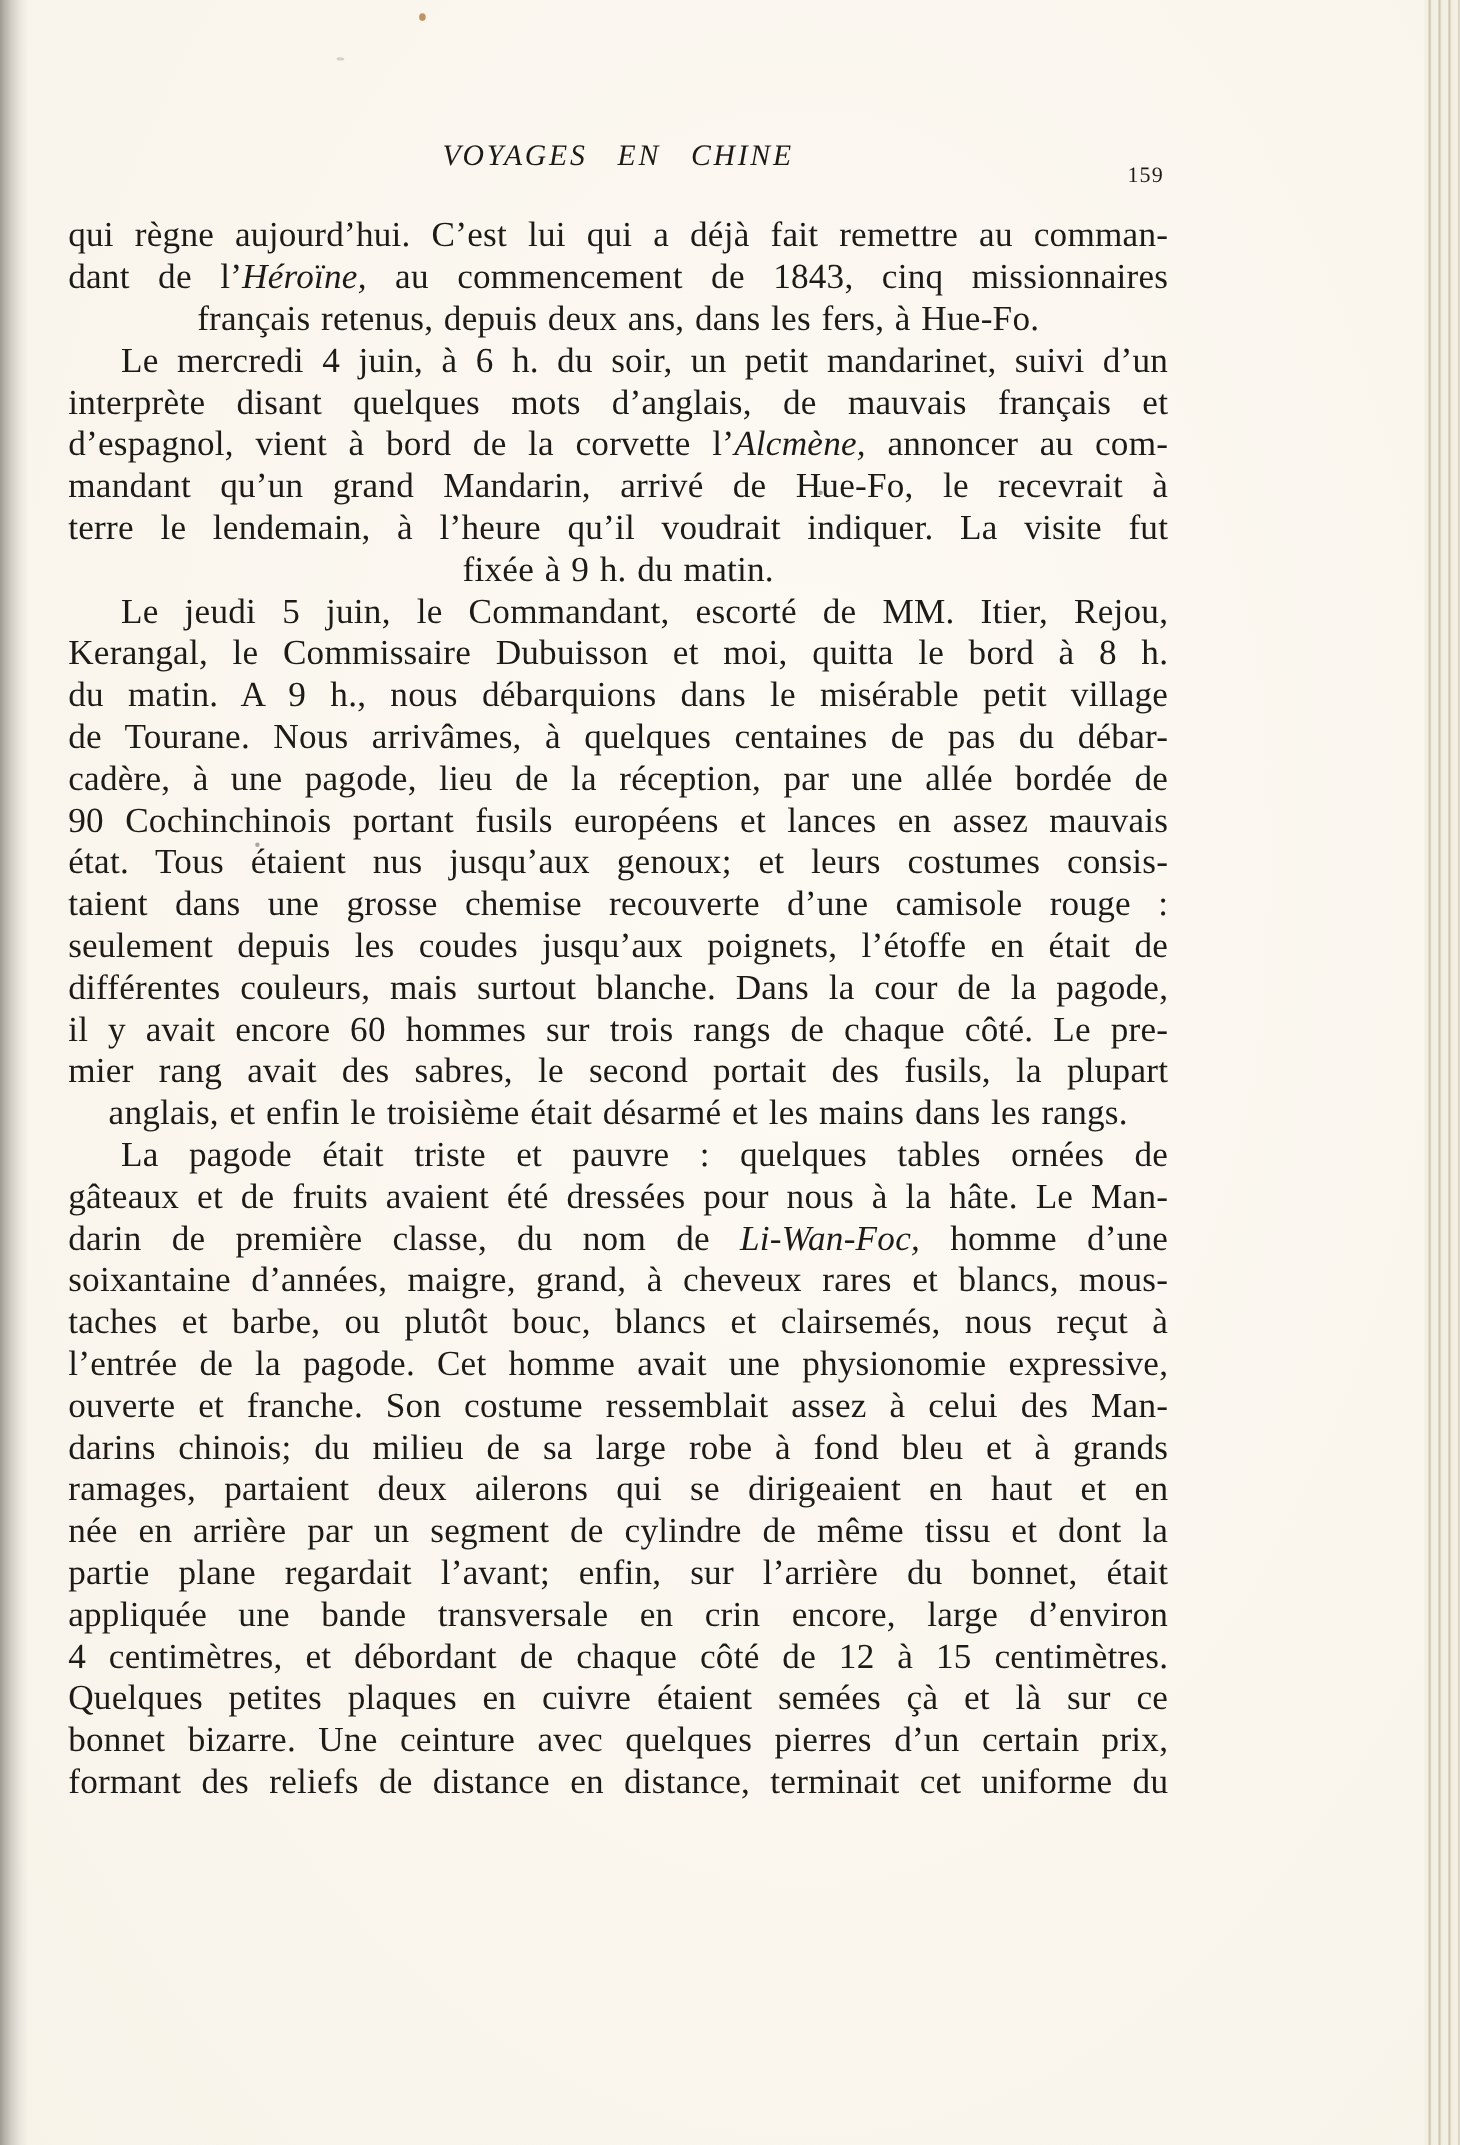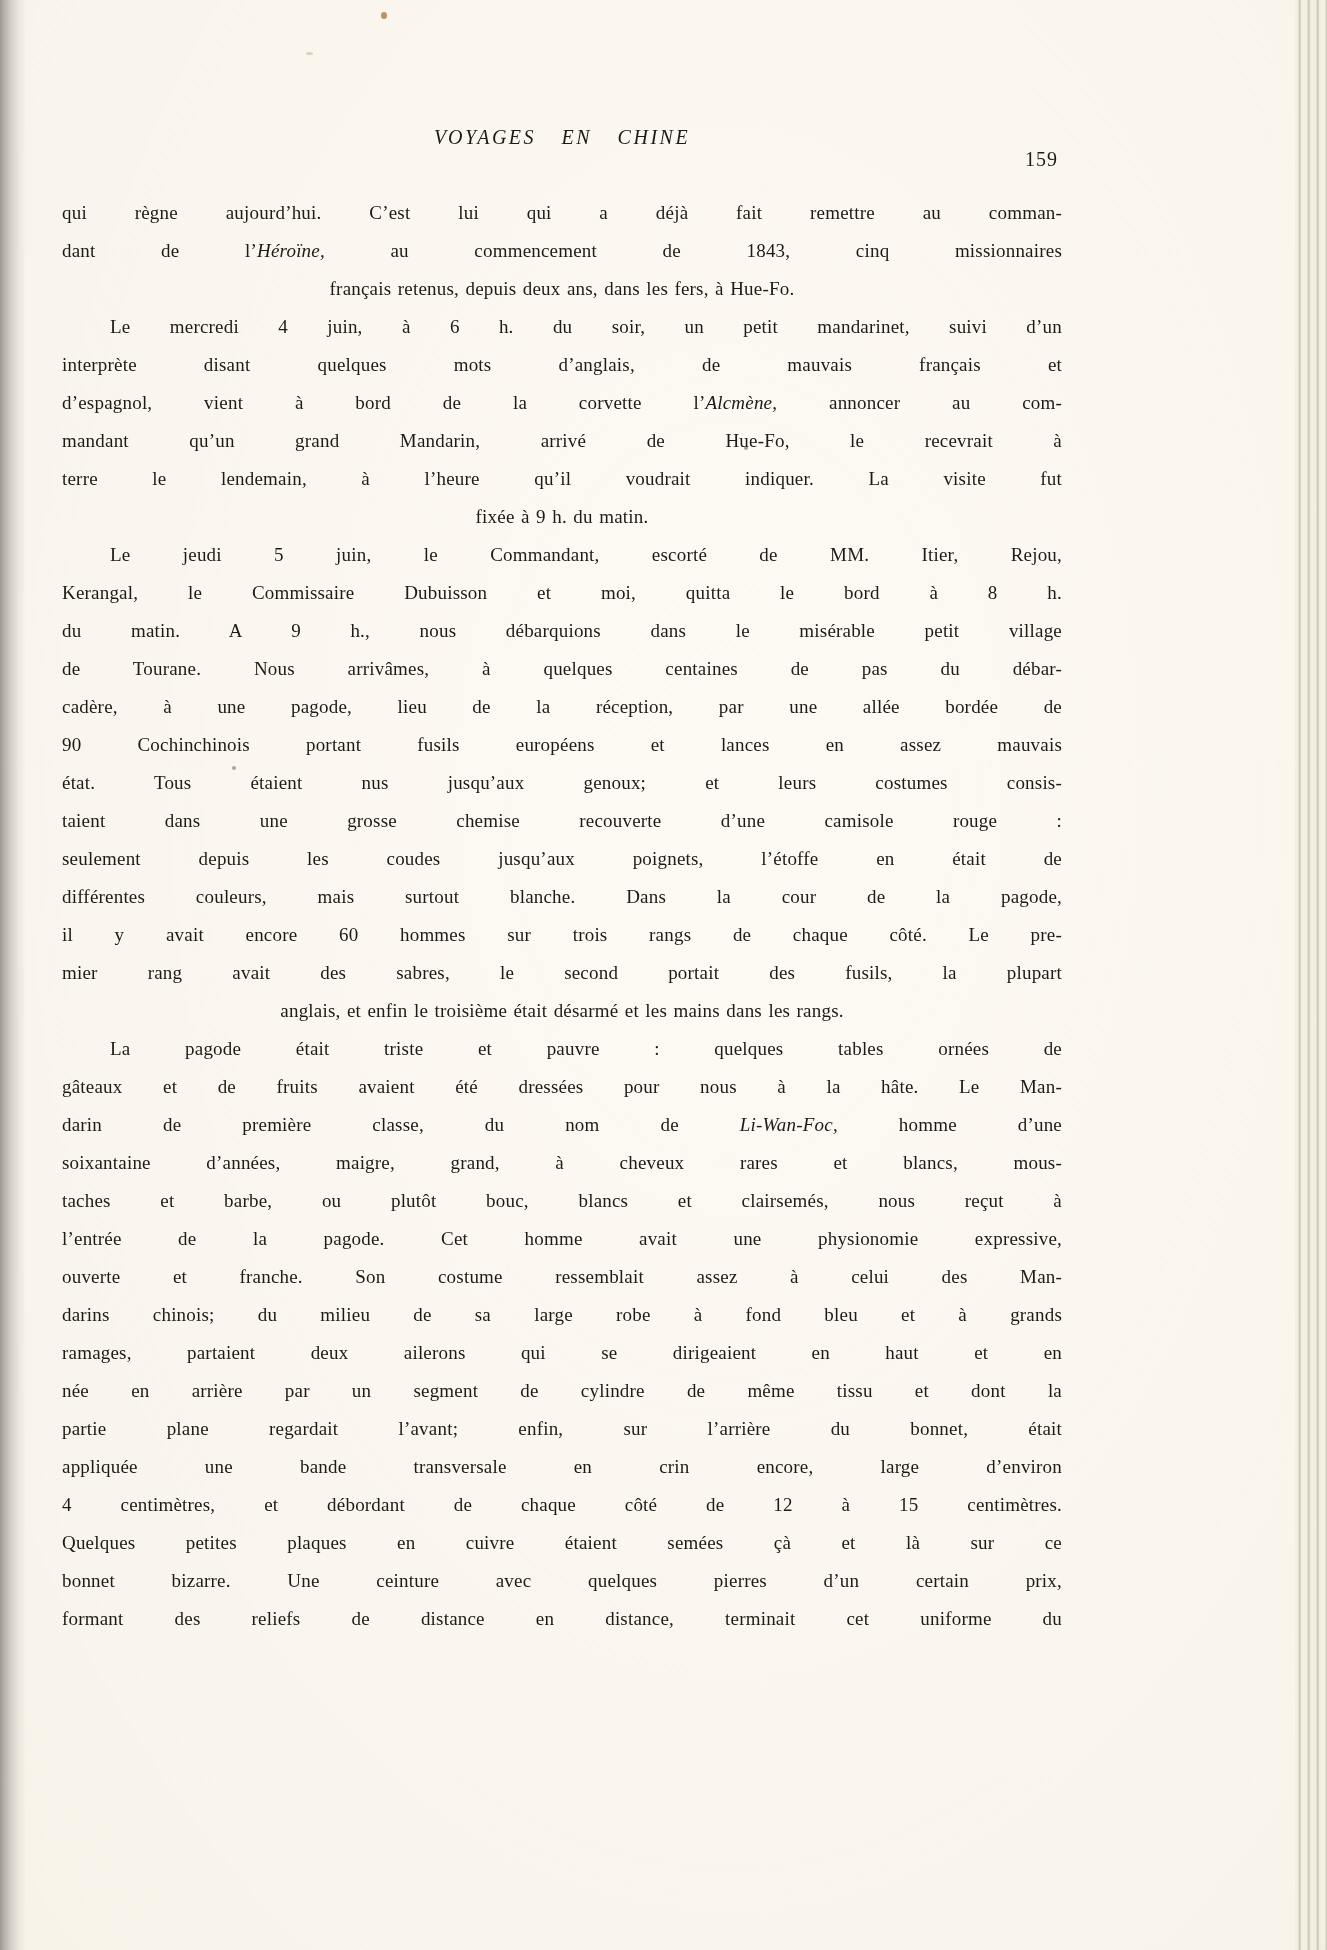--- a/index.html
+++ b/index.html
@@ -30,34 +30,34 @@
       #f3efe4;
   }
   .header {
     position: absolute;
     left: 62px; top: 126px; width: 1000px; height: 40px;
   }
   .running-title {
     position: absolute; left: 0; right: 0; top: 0;
     text-align: center;
     font-style: italic;
-    font-size: 20px;
+    font-size: 27px;
     letter-spacing: 2.5px;
     word-spacing: 18px;
   }
   .page-number {
     position: absolute; right: 4px; top: 22px;
     font-size: 20px;
     letter-spacing: 1px;
     font-family: Liberation Serif, serif;
   }
   .text-block {
     position: absolute;
     left: 62px; top: 194px; width: 1000px;
-    font-size: 19px;
+    font-size: 32px;
     line-height: 38px;
     letter-spacing: 0.2px;
     word-spacing: 1.5px;
   }
   .line { text-align: center; white-space: normal; }
   .line.j { text-align: justify; text-align-last: justify; }
   .line.indent { padding-left: 48px; }
   .line em { letter-spacing: 0.2px; }
   
   .speck { position: absolute; border-radius: 50%; }

